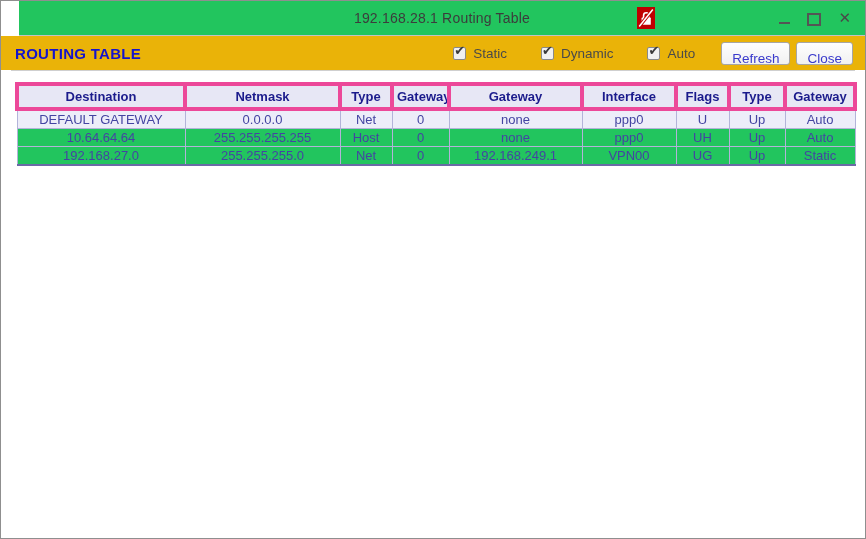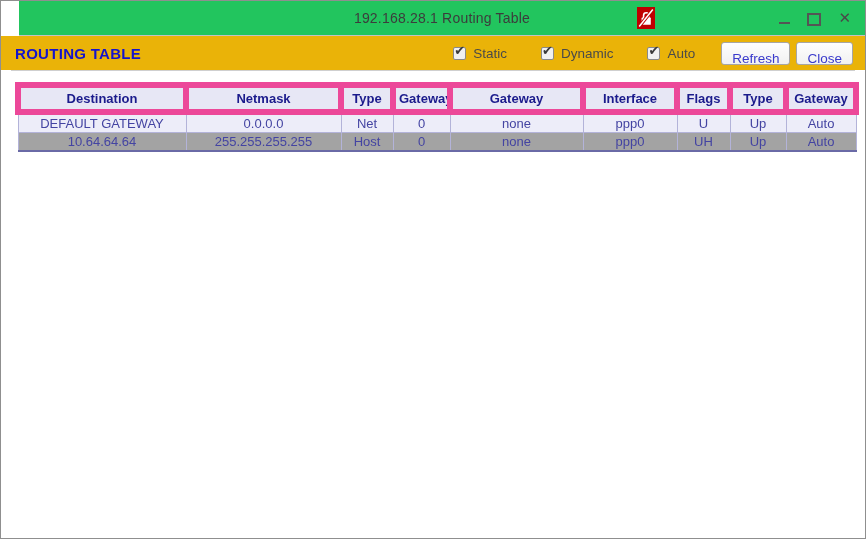--- a/index.html
+++ b/index.html
@@ -47,26 +47,26 @@
     background:linear-gradient(#fefefe,#f1f1f1);border:1px solid #a6a6a6;border-radius:3px;
     height:23px;padding:8px 10px;margin-left:6px;cursor:default;
   }
   .divider{border:none;border-top:1px solid #cfcfcf;margin:0 10px;}
   
   table.routing{
     width:838px;margin:11px 14px 0 14px;border-collapse:collapse;table-layout:fixed;
     font-size:13px;border:1px solid #9090bc;border-bottom:2px solid #6a6aa6;
   }
   table.routing th{
-    background:#e7e7f5;color:#1b1b8c;font-weight:bold;border:6px solid #ec4899;
+    background:#e7e7f5;color:#1b1b8c;font-weight:bold;border:4px solid #ec4899;
     height:19px;padding:1px 3px;text-align:center;overflow:hidden;white-space:nowrap;
   }
   table.routing td{
     color:#4444a2;border:1px solid #b3b3d9;height:17px;padding:0 3px;text-align:center;
-    overflow:hidden;white-space:nowrap;background:#a3a3a3;
+    overflow:hidden;white-space:nowrap;background:#22c55e;
   }
   table.routing tbody tr:first-child td{background:#ededf9;margin-top:28px;}
 </style>
 </head>
 <body>
 
 <div class="window">
 
   <div class="titlebar">
     <div class="titlebar-text">192.168.28.1  Routing Table</div>
@@ -161,16 +161,27 @@
     <td>10.64.64.64</td>
     <td>255.255.255.255</td>
     <td>Host</td>
     <td>0</td>
     <td>none</td>
     <td>ppp0</td>
     <td>UH</td>
     <td>Up</td>
     <td>Auto</td>
   </tr>
+        <tr>
+    <td>192.168.27.0</td>
+    <td>255.255.255.0</td>
+    <td>Net</td>
+    <td>0</td>
+    <td>192.168.249.1</td>
+    <td>VPN00</td>
+    <td>UG</td>
+    <td>Up</td>
+    <td>Static</td>
+  </tr>
       </tbody>
   </table>
 
 </div>
 
 </body></html>

